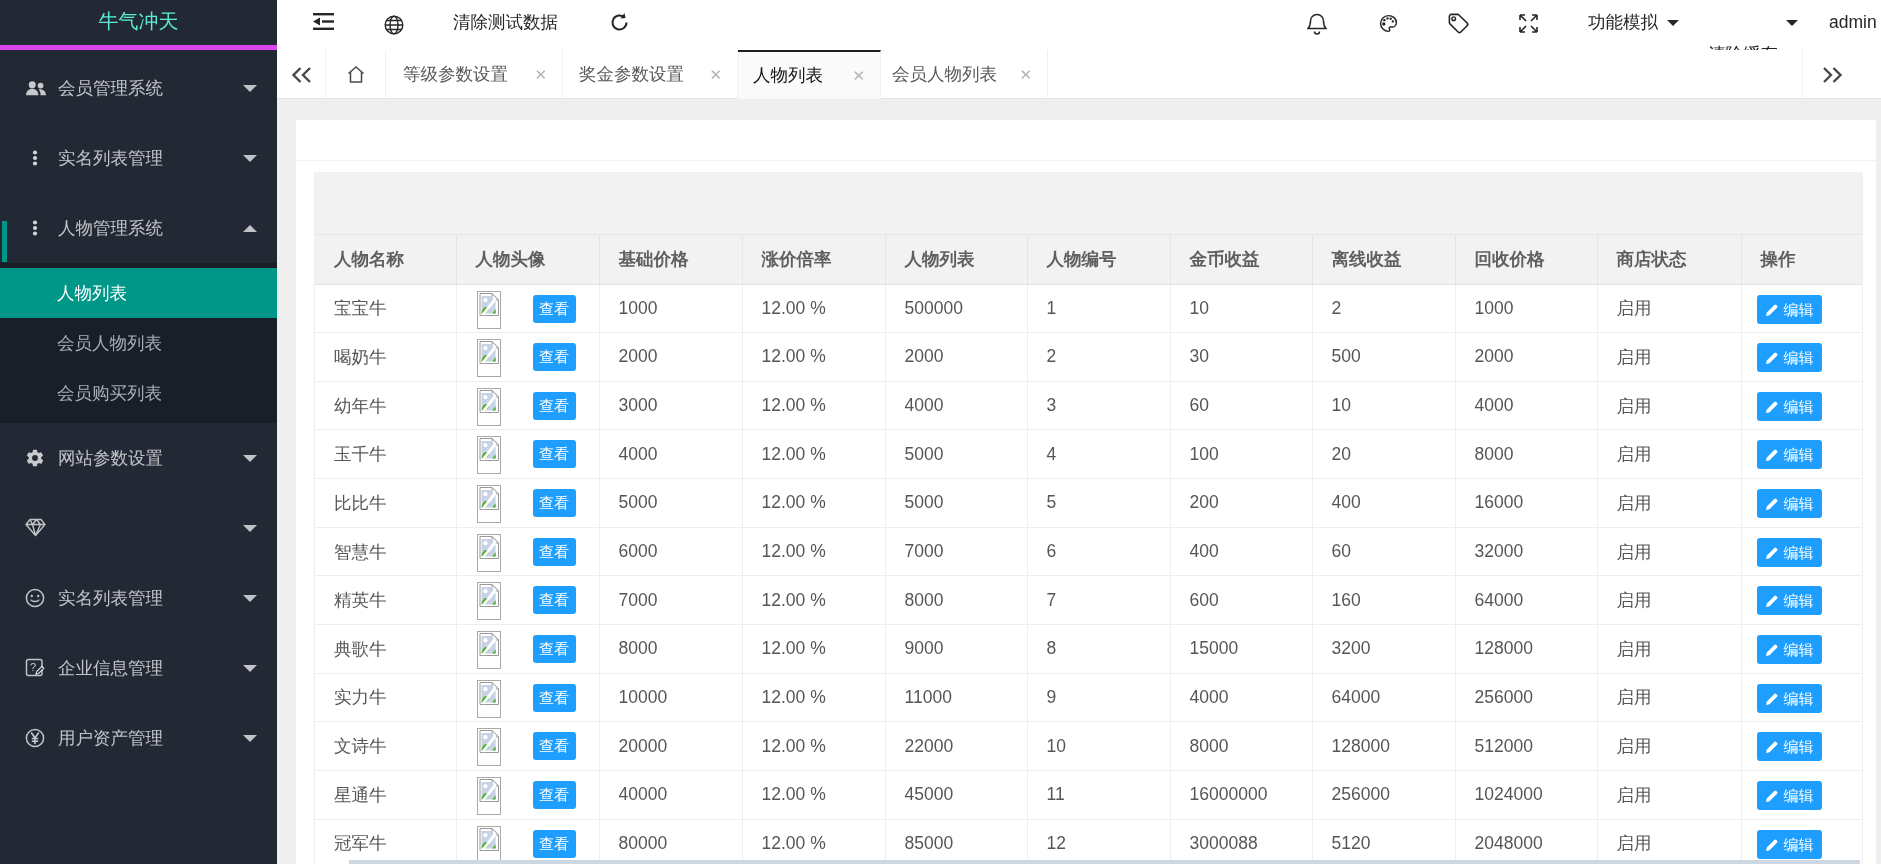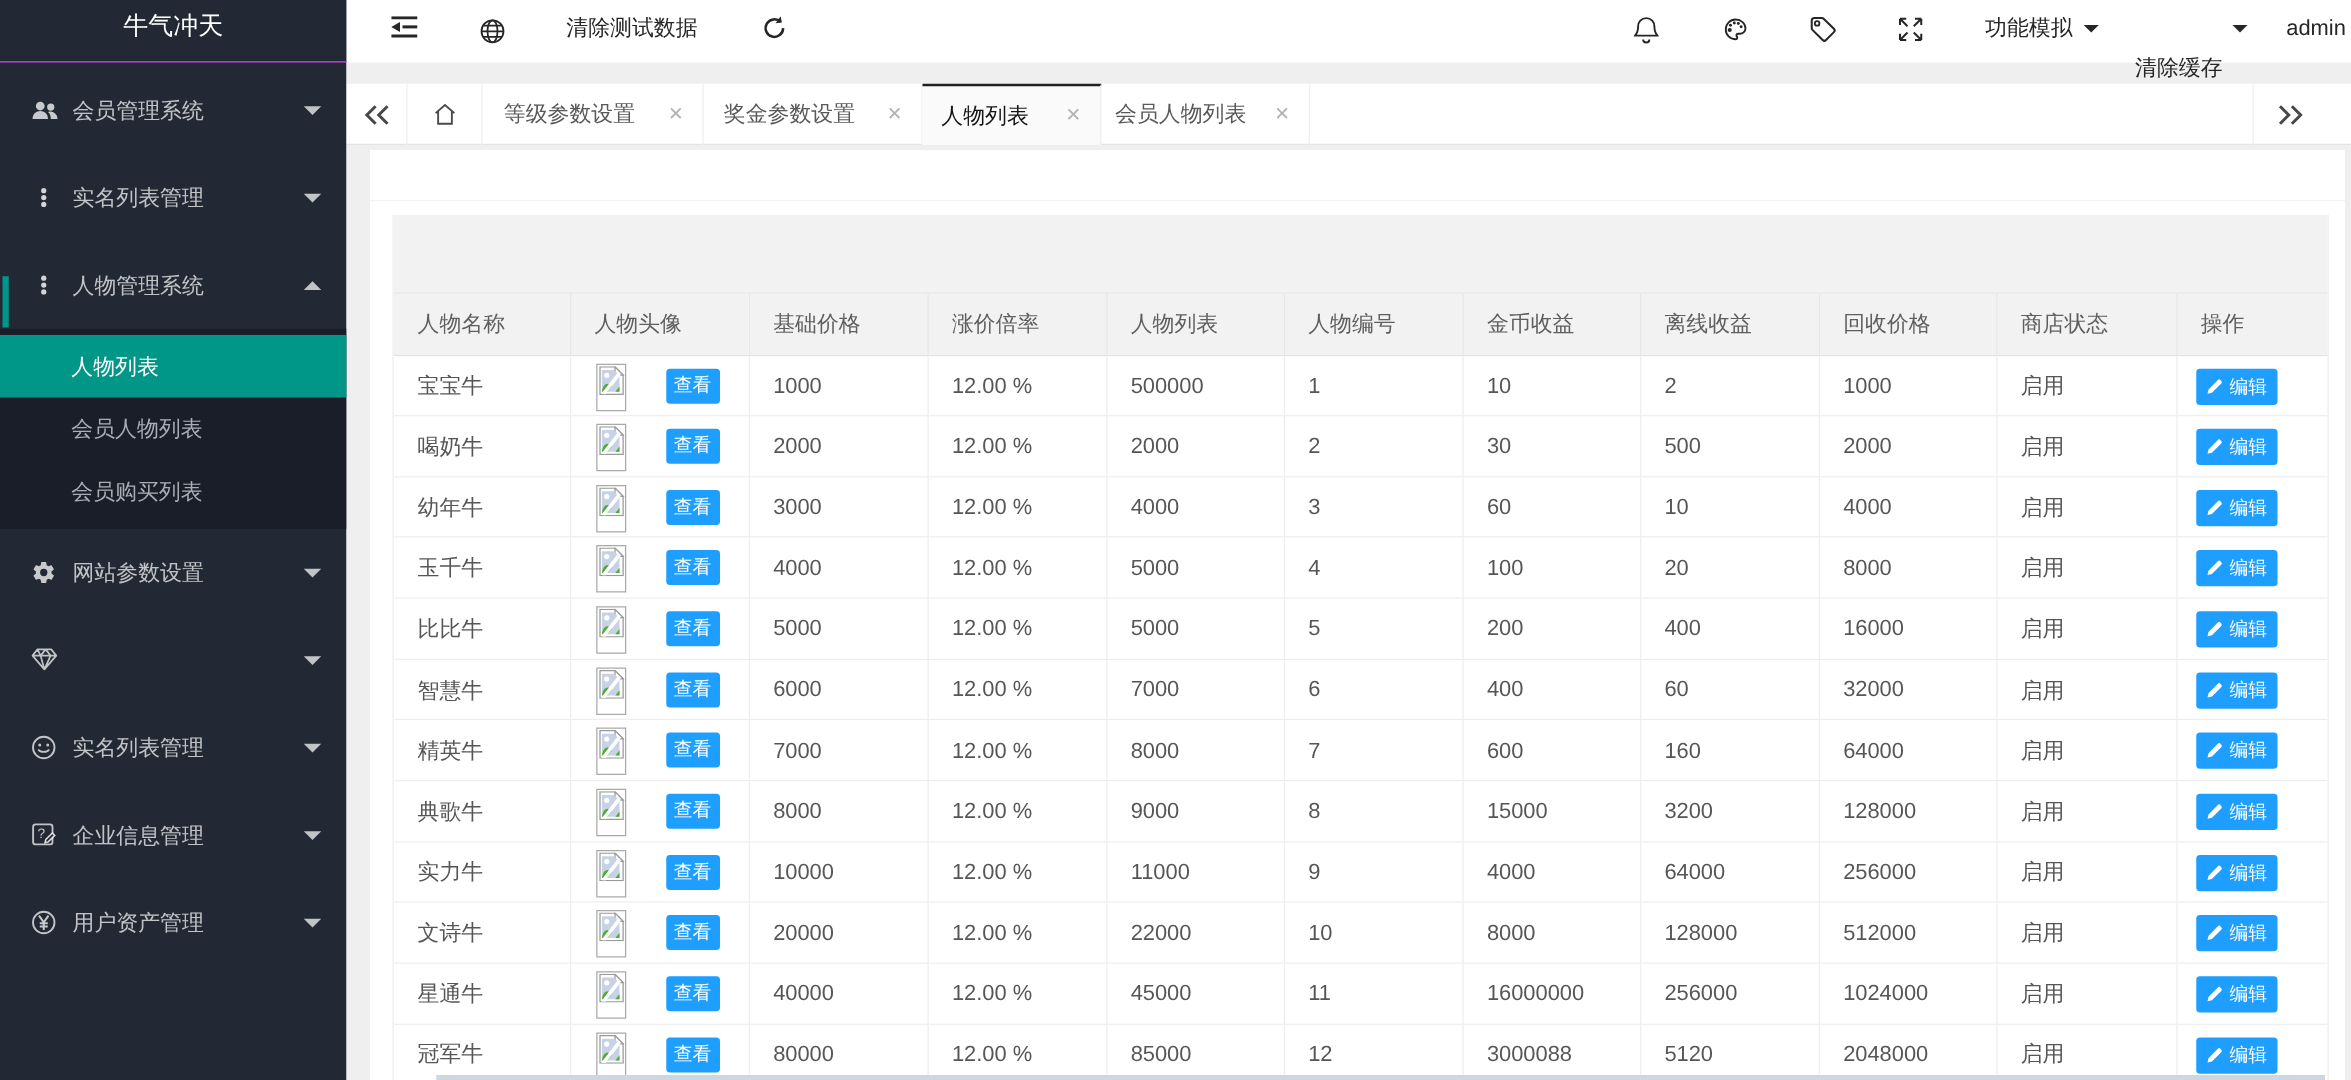--- a/index.html
+++ b/index.html
@@ -1,53 +1,53 @@
 <!DOCTYPE html>
 <html><head>
 <meta charset="utf-8">
 <style>
 * { margin:0; padding:0; box-sizing:border-box; }
 html,body { width:1881px; height:864px; overflow:hidden; background:#efefef;
   font-family:"Liberation Sans",sans-serif; }
 
 
 #side { position:absolute; left:0; top:0; width:277px; height:864px; background:#222834; z-index:5; }
-#logo { height:50px; line-height:42px; text-align:center; color:#ffffff; font-size:20px; background:#222834; border-bottom:1px solid #d946ef; }
+#logo { height:50px; line-height:42px; text-align:center; color:#5eead4; font-size:20px; background:#222834; border-bottom:5px solid #d946ef; }
 .nav { padding-top:3px; }
 .nitem { position:relative; height:70px; line-height:70px; color:rgba(255,255,255,.72); font-size:17.5px; }
 .nitem .txt { position:absolute; left:58px; top:0; }
 .nitem svg { position:absolute; left:25px; top:50%; margin-top:-10px; }
 .caret { position:absolute; right:20px; top:50%; margin-top:-3px; width:0; height:0;
   border:7px solid transparent; border-top-color:rgba(255,255,255,.72); border-bottom:none; }
 .caret.up { border-top:none; border-bottom:7px solid rgba(255,255,255,.72); }
 .sub { background:#191e28; padding:5px 0; }
 .sitem { position:relative; height:50px; line-height:50px; color:#a9aeb6; font-size:17.5px; padding-left:57px; }
 .sitem.on { background:#009688; color:#fff; }
 #navbar { position:absolute; left:2px; top:221px; width:5px; height:41px; background:#009688; }
 
 
 #top { position:absolute; left:277px; top:0; width:1604px; height:50px; background:#fff;padding-left:12px; }
 #top .ic { position:absolute; top:0; }
 #top .t { position:absolute; top:0; line-height:44px; font-size:17.5px; color:#262626; }
 .dcaret { position:absolute; top:20px; width:0; height:0; border:6px solid transparent; border-top-color:#262626; border-bottom:none; }
 
 
-#tabs { position:absolute; left:277px; top:67px; width:1604px; height:49px; background:#fff; border-bottom:1px solid #e4e4e4; }
+#tabs { position:absolute; left:277px; top:50px; width:1604px; height:49px; background:#fff; border-bottom:1px solid #e4e4e4; }
 .tab { position:absolute; top:0; height:49px; line-height:49px; font-size:17.5px; color:#595959; border-right:1px solid #f0f0f0; }
 .tab .x { position:absolute; right:15px; top:0; color:#b3b3b3; font-size:15px; }
 .tsep { position:absolute; top:0; height:49px; border-left:1px solid #f0f0f0; }
 
 
 #card { position:absolute; left:296px; top:120px; width:1580px; height:744px; background:#fff; }
 #cardline { position:absolute; left:296px; top:160px; width:1580px; height:1px; background:#f2f2f2; }
 #tblock { position:absolute; left:314px; top:172px; width:1549px; border-left:1px solid #eee; border-right:1px solid #eee; background:#fff; }
 #tbar { height:63px; background:#f2f2f2; border-bottom:1px solid #e6e6e6; }
 table { border-collapse:collapse; table-layout:fixed; width:1547px; }
 th { height:49px; background:#f2f2f2; border-bottom:1px solid #e3e3e3; border-right:1px solid #e6e6e6;
-  font-weight:normal; font-size:17.5px; color:#5f5f5f; text-align:left; padding-left:19px; }
+  font-weight:bold; font-size:17.5px; color:#5f5f5f; text-align:left; padding-left:19px; }
 td { height:48.65px; border-bottom:1px solid #eee; border-right:1px solid #eee;
   font-size:17.5px; color:#565656; text-align:left; padding-left:19px; position:relative; }
 th:last-child, td:last-child { border-right:none; }
 .btn { display:inline-block; background:#1e9fff; color:#fff; font-size:15px; text-align:center;
   border-radius:3px; }
 .bview { position:absolute; left:76px; top:10px; width:43px; height:28px; line-height:28px; }
 .bedit { position:absolute; left:15px; top:10px; width:65px; height:29px; line-height:29px; }
 .imgbox { position:absolute; left:20px; top:6px; width:24px; height:38px; border:1px solid #a9a9a9; background:#fff; }
 #hsb { position:absolute; left:349px; top:860px; width:1511px; height:4px; background:#ccd7e2; z-index:6; }
 </style>

